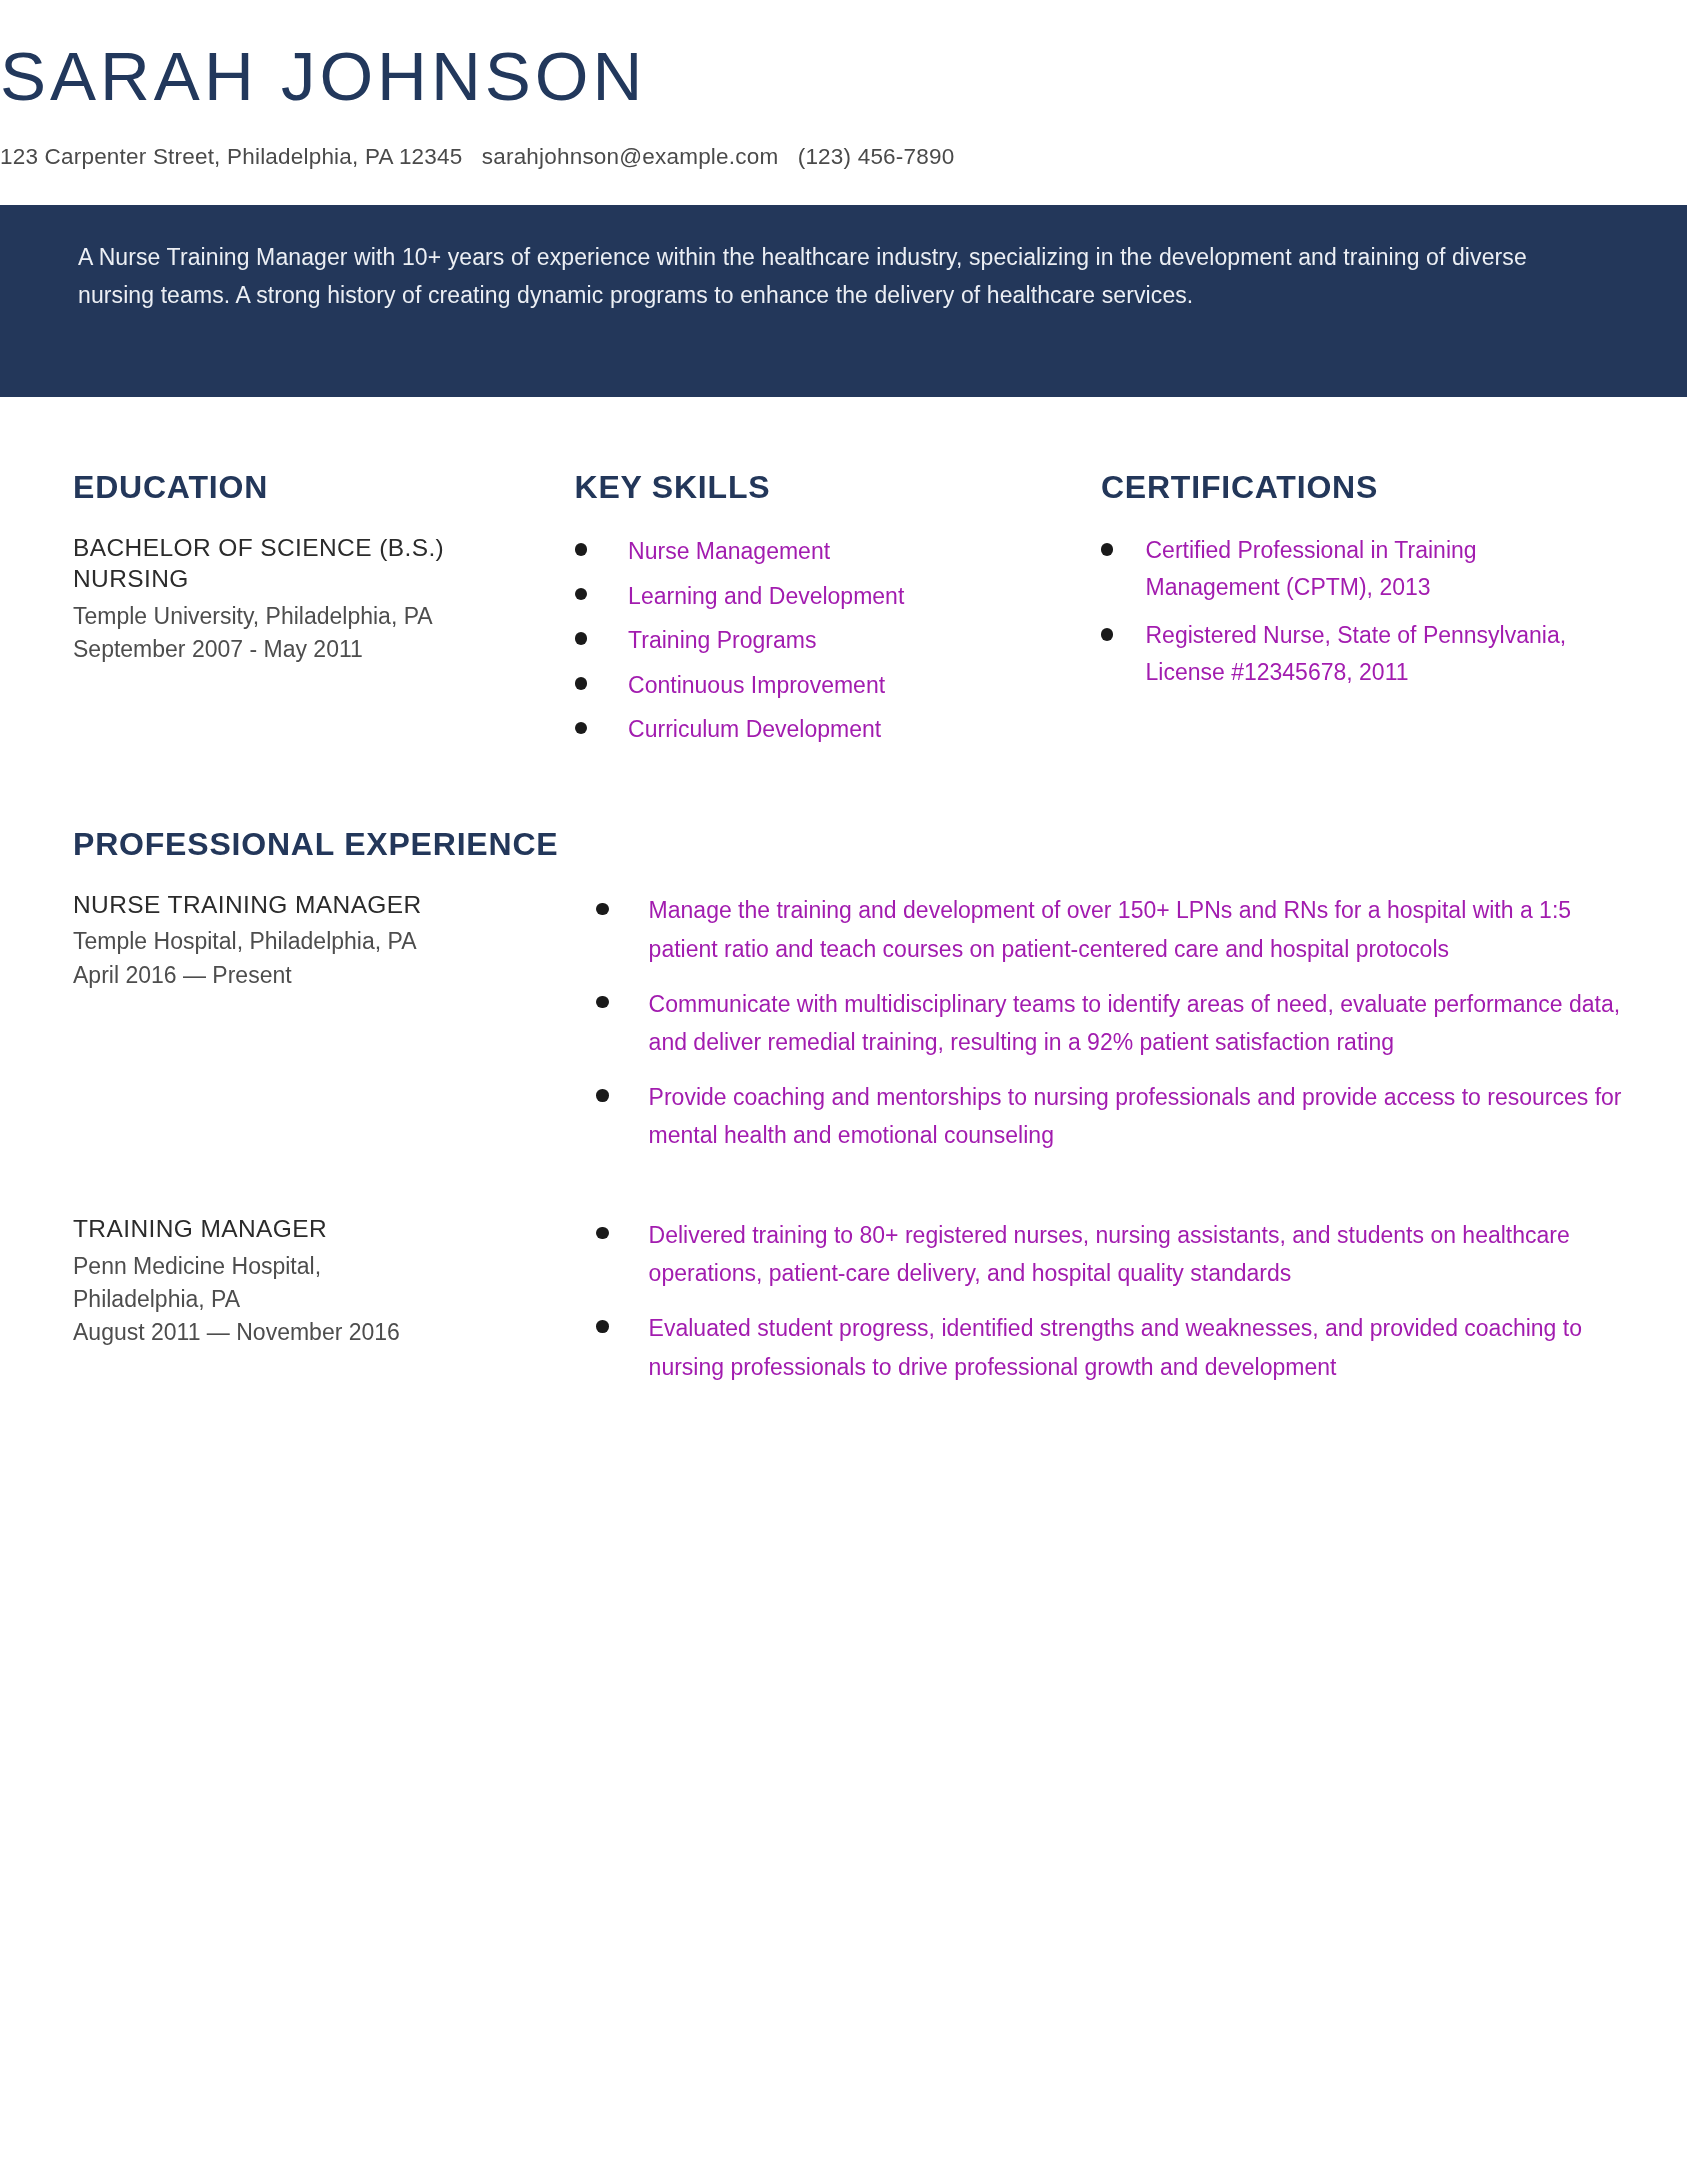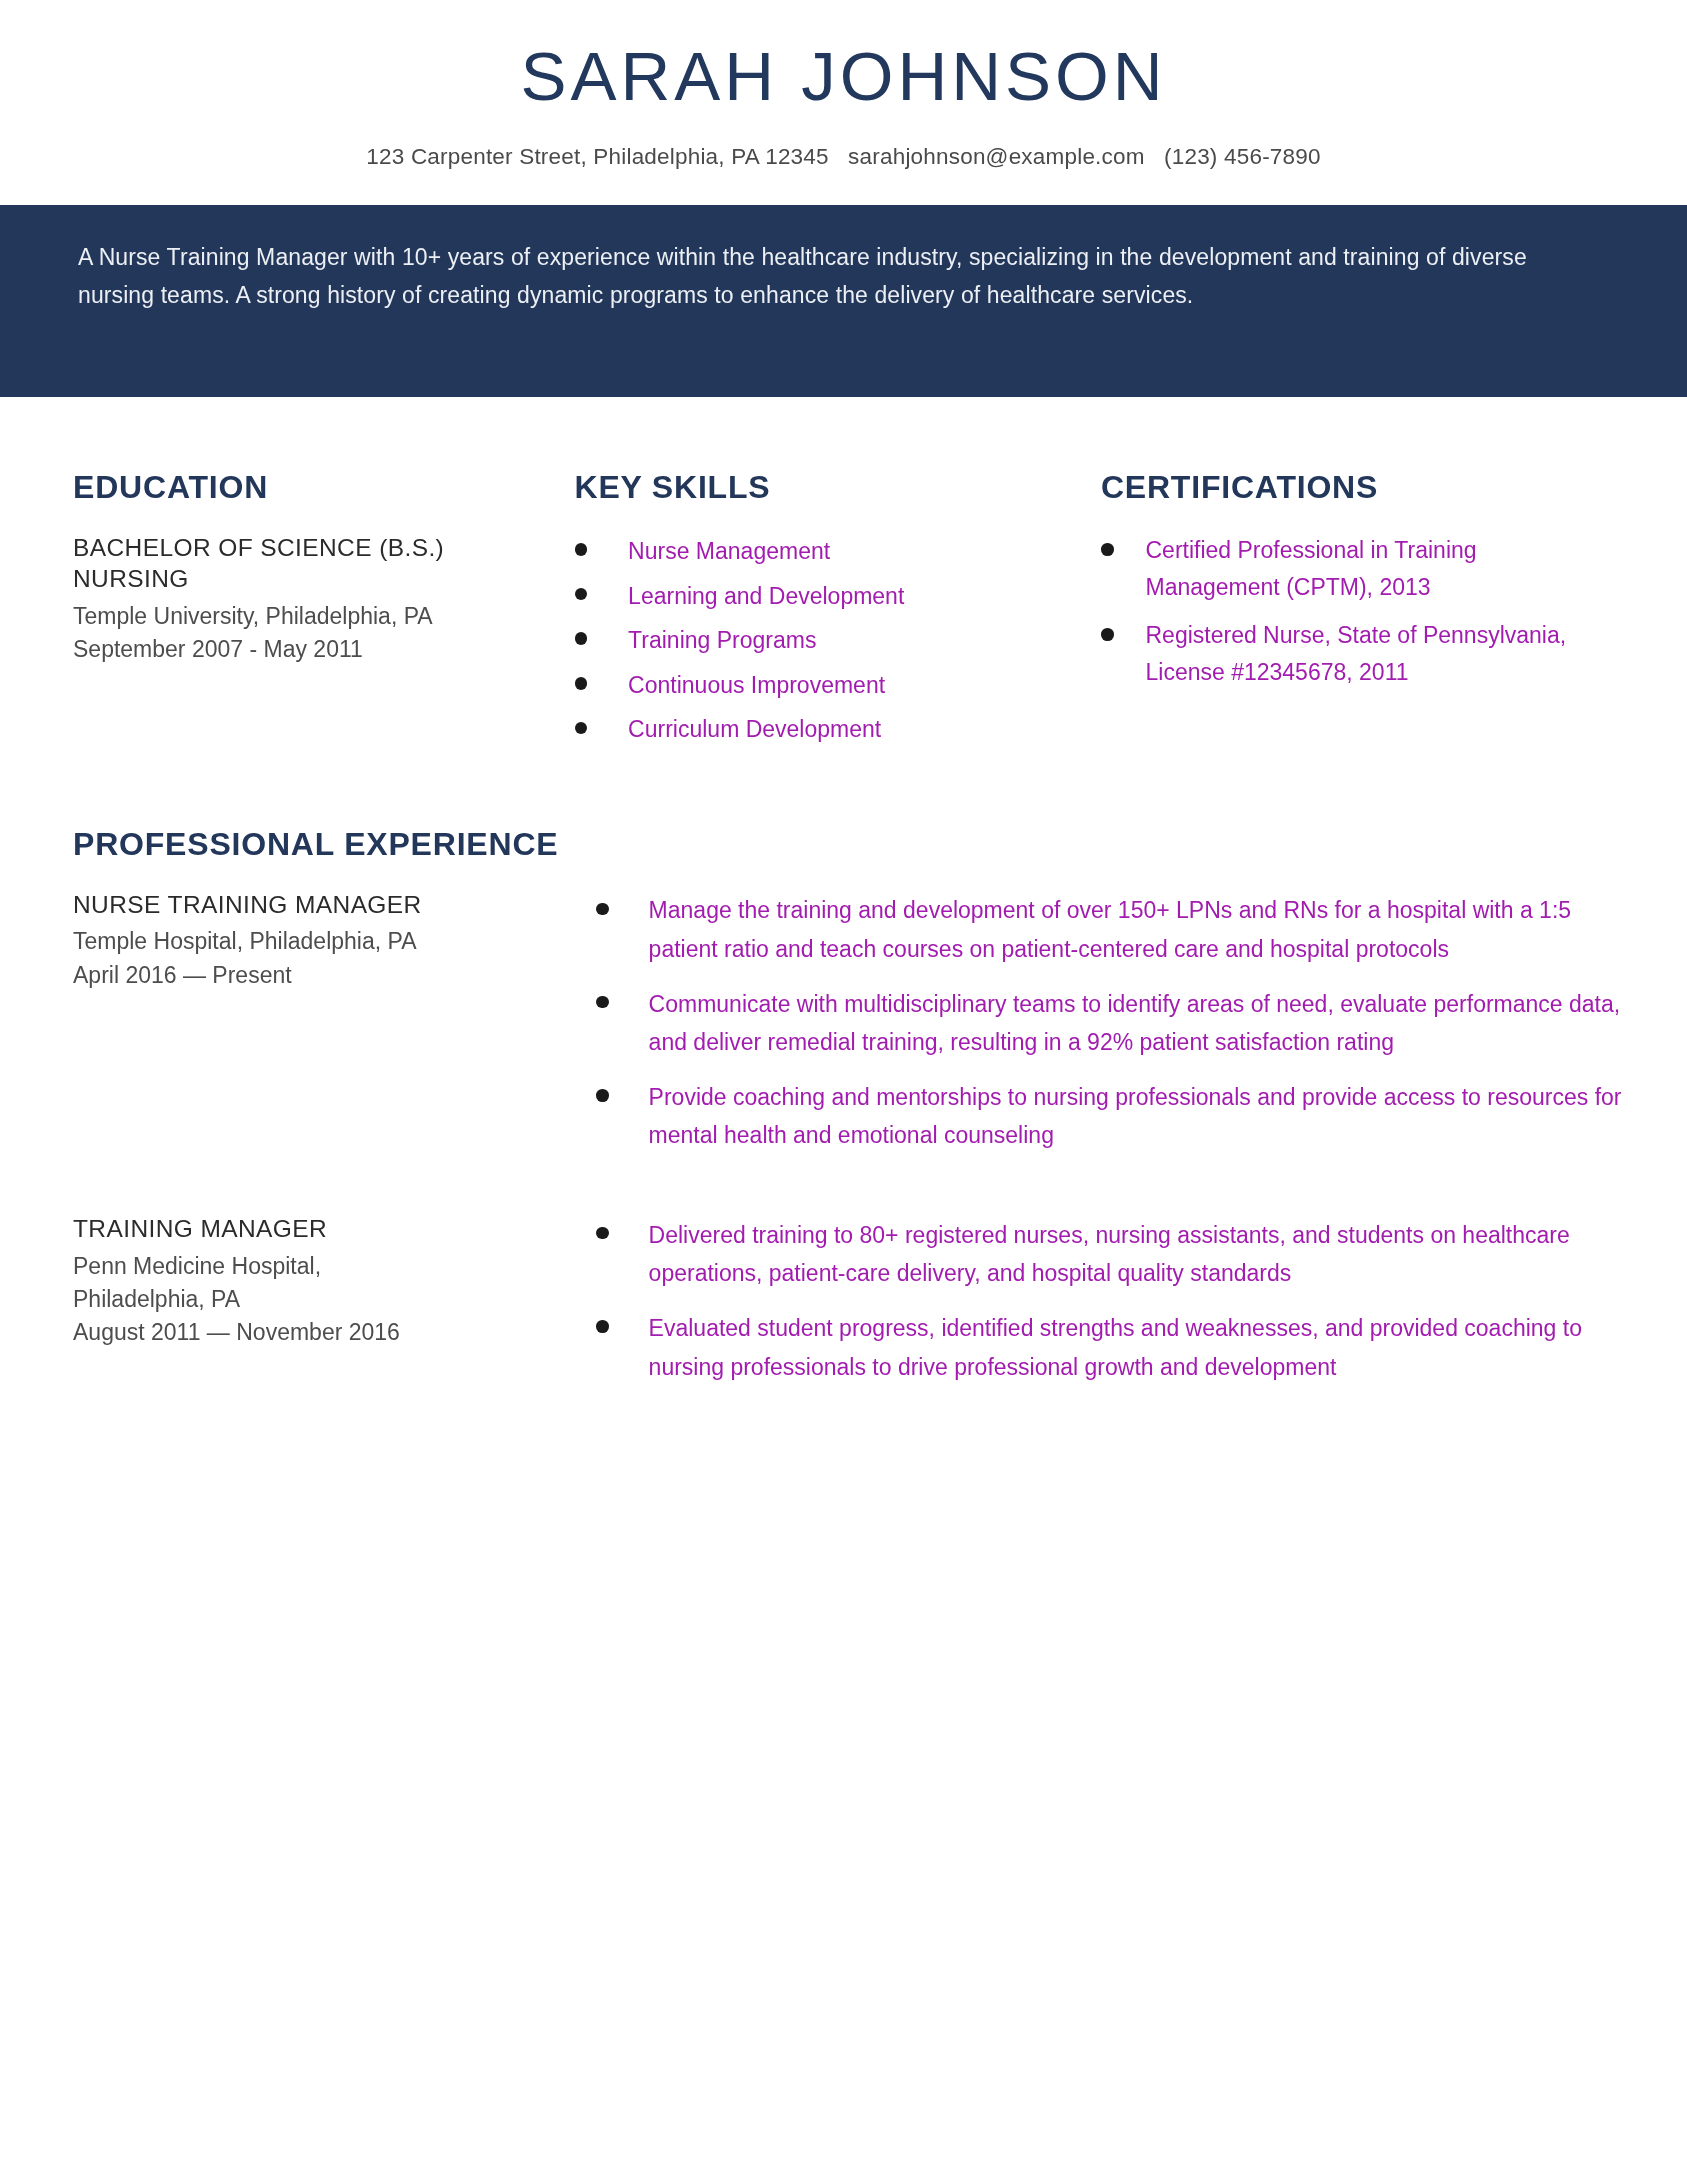--- a/index.html
+++ b/index.html
@@ -12,21 +12,20 @@
     height: 2183px;
     font-family: "Liberation Sans", sans-serif;
     color: #3a3a3a;
     position: relative;
     overflow: hidden;
   }
 
   
   .header {
     padding-top: 38px;
-    text-align: center;
   }
   .name {
     font-size: 69px;
     letter-spacing: 4px;
     font-weight: 400;
     color: #22385c;
     line-height: 1.12;
     margin: 0;
     font-family: "Liberation Sans", sans-serif;
   }
@@ -65,21 +64,20 @@
     margin: 0 0 26.5px 0;
     line-height: 1.1;
   }
 
   
   .three-col {
     display: flex;
     padding: 73px 73px 0 73px;
     box-sizing: border-box;
     gap: 0;
-    justify-content: flex-end;
   }
   .col-edu   { width: 523px; padding-right: 20px; box-sizing: border-box; }
   .col-skill { width: 549px; padding-right: 20px; box-sizing: border-box; }
   .col-cert  { width: 536px; box-sizing: border-box; }
 
   .entry-title {
     font-size: 24.5px;
     color: #2b2b2b;
     font-weight: 400;
     letter-spacing: 0.4px;

